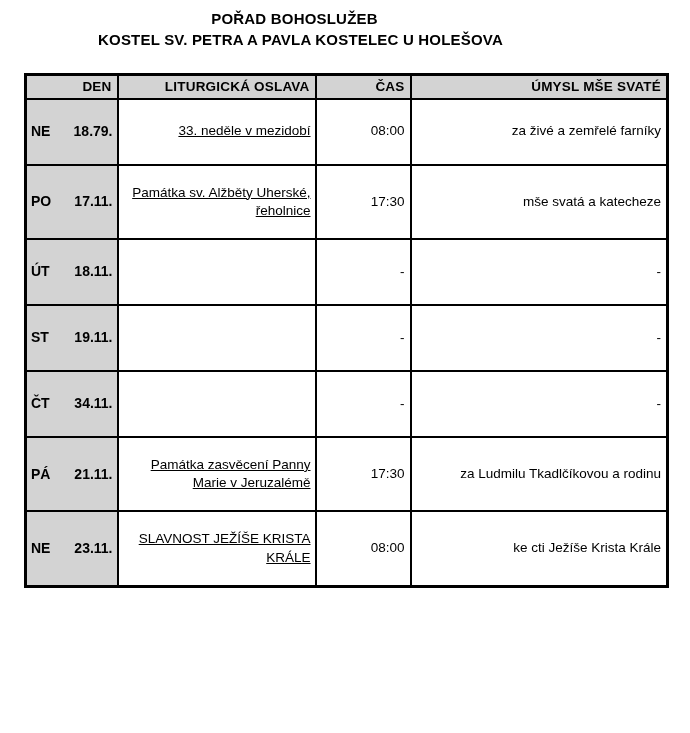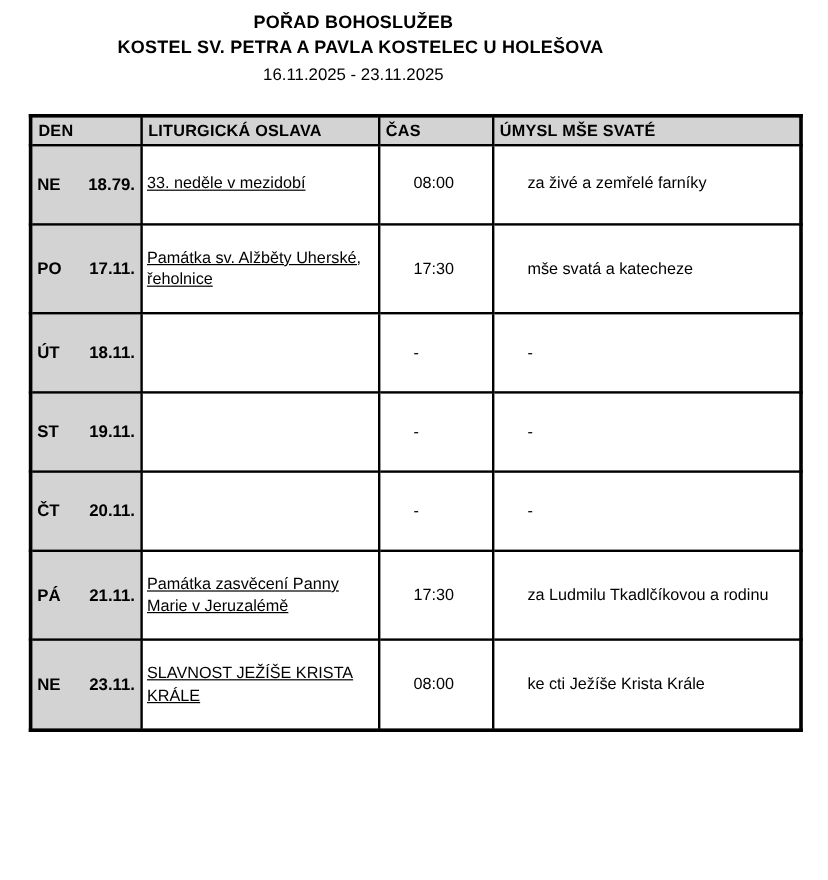--- a/index.html
+++ b/index.html
@@ -31,21 +31,21 @@
   table.schedule{
     border-collapse:collapse;
     width:642px;
     margin:24px 0 0 24px;
     border:3px solid var(--border);
     table-layout:fixed;
   }
   .schedule th,.schedule td{
     border:2px solid var(--border);
     padding:2px 5px;
-    text-align:left;
+    text-align:right;
     vertical-align:middle;
   }
   .schedule th{
     background:var(--header-bg);
     font-size:13.5px;
     font-weight:bold;
     height:24px;
     letter-spacing:.2px;
   }
   .schedule td{height:66px;font-size:13.5px;line-height:1.35;padding-left:28px;}
@@ -67,21 +67,20 @@
   }
 </style>
 </head>
 <body>
 
 <div class="page">
 
   <header class="doc-header">
     <h1 class="doc-title">POŘAD BOHOSLUŽEB</h1>
     <h2 class="doc-subtitle">KOSTEL SV. PETRA A PAVLA KOSTELEC U HOLEŠOVA</h2>
-    <div class="date-range">16.11.2025 - 23.11.2025</div>
   </header>
 
   <table class="schedule">
     <colgroup>
       <col class="c-den">
         <col class="c-lit">
         <col class="c-cas">
         <col class="c-umysl">
     </colgroup>
     <thead>
@@ -134,21 +133,21 @@
             </div>
           </td>
         <td class="celebration-cell"></td>
         <td class="time-cell">-</td>
         <td class="intention-cell">-</td>
       </tr>
       <tr>
         <td class="day-cell">
             <div class="day-wrap">
               <span>ČT</span>
-              <span>20.11.</span>
+              <span>34.11.</span>
             </div>
           </td>
         <td class="celebration-cell"></td>
         <td class="time-cell">-</td>
         <td class="intention-cell">-</td>
       </tr>
       <tr>
         <td class="day-cell">
             <div class="day-wrap">
               <span>PÁ</span>

